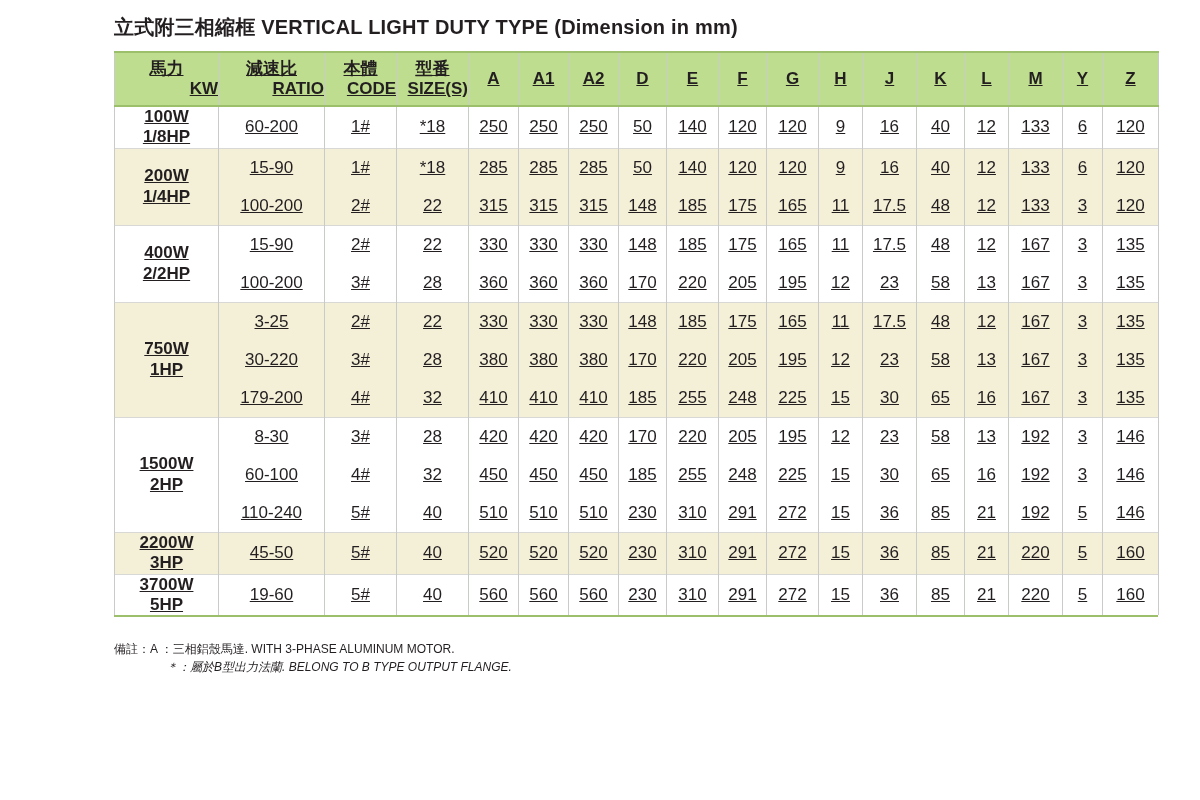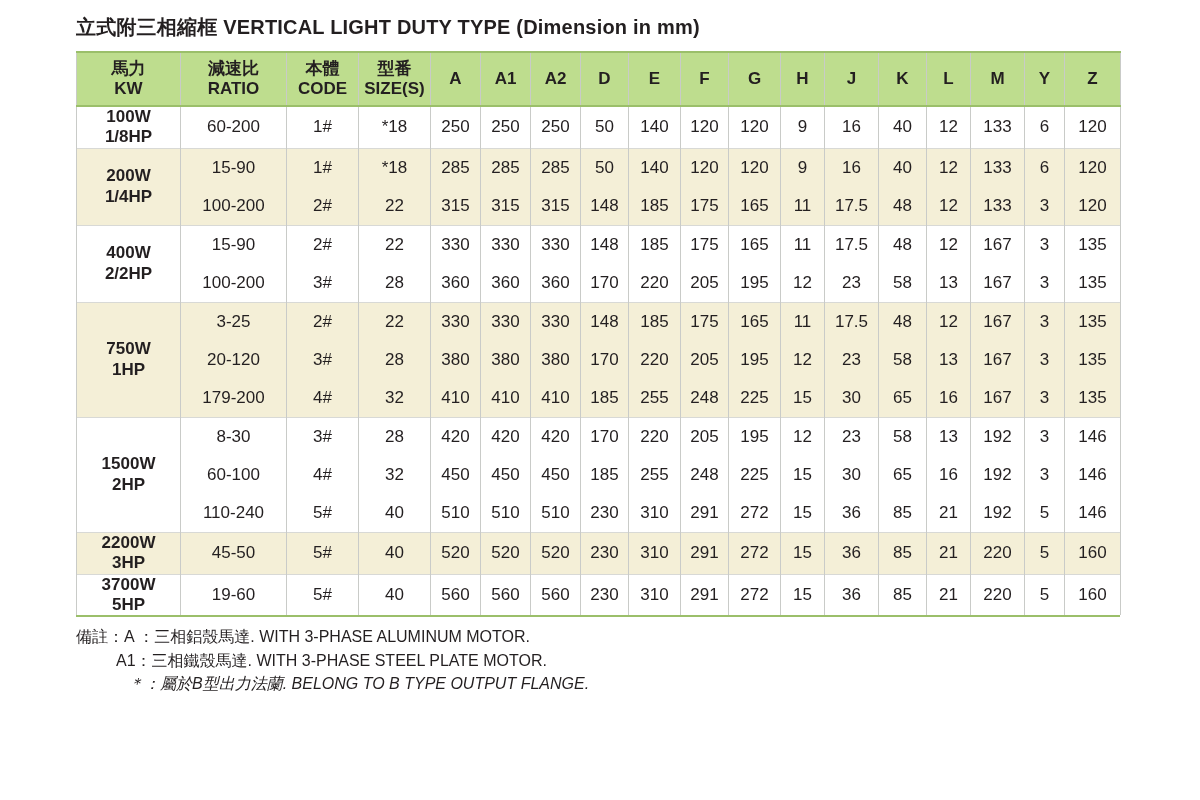--- a/index.html
+++ b/index.html
@@ -3,53 +3,54 @@
 <meta charset="utf-8">
 <style>
   html,body{margin:0;padding:0;}
   body{
     width:1200px;height:800px;
     background:#ffffff;
     font-family:"Liberation Sans", sans-serif;
     color:#231f20;
     overflow:hidden;
   }
-  .page{position:relative;width:1020px;height:800px;box-sizing:border-box;padding:14px 78px 0 76px;}
+  .page{position:relative;width:1020px;height:800px;box-sizing:border-box;padding:14px 78px 0 114px;}
   .title{
     font-size:20px;
     font-weight:bold;
     letter-spacing:0.2px;
     margin:0 0 10px 0;
     white-space:nowrap;
   }
   table.spec{
     border-collapse:collapse;
     width:1044px;
     table-layout:fixed;
+    text-decoration:underline;
   }
   table.spec th, table.spec td{
     border-left:1px solid #c9cbc8;
     border-right:1px solid #c9cbc8;
     text-align:center;
     vertical-align:middle;
     font-size:17px;
     color:#231f20;
     padding:0;
     height:38px;
   }
   table.spec thead th{
     background:#bedd8e;
     border-top:2px solid #9bbf6a;
     border-bottom:2px solid #9bbf6a;
     font-weight:bold;
     font-size:17px;
     line-height:1.15;
     height:52px;
   }
-  table.spec thead th .l2{display:block;}
+  table.spec thead th .l2{display:block;text-align:right;}
   table.spec tbody td{
     border-bottom:none;
     border-top:none;
   }
   tbody tr.grpstart td{border-top:1px solid #d8d9d6;}
   tbody tr.first td{border-top:none;}
   .kw{
     font-weight:bold;
     font-size:18px;
     line-height:1.2;
@@ -57,22 +58,22 @@
     border-left:none;
   }
   .kw .l2{display:block;text-align:center;}
   td.last{border-right:none;}
   tr.shade td{background:#f4efd7;}
   .tail{
     border-top:2px solid #9bbf6a;
     width:1044px;
   }
   .notes{
-    margin-top:8px;
-    font-size:16px;
+    margin-top:24px;
+    font-size:12px;
     line-height:1.45;
     white-space:nowrap;
   }
   .notes .nrow{display:block;}
   .notes .indent1{padding-left:0px;}
   .notes .indent2{padding-left:40px;}
   .notes .indent3{padding-left:40px;}
   .notes .indent4{padding-left:52px;font-style:italic;}
 </style>
 </head>
@@ -250,21 +251,21 @@
           <td>165</td>
           <td>11</td>
           <td>17.5</td>
           <td>48</td>
           <td>12</td>
           <td>167</td>
           <td>3</td>
           <td class="last">135</td>
         </tr>
         <tr class=" shade">
-          <td>20-120</td>
+          <td>30-220</td>
           <td>3#</td>
           <td>28</td>
           <td>380</td>
           <td>380</td>
           <td>380</td>
           <td>170</td>
           <td>220</td>
           <td>205</td>
           <td>195</td>
           <td>12</td>
@@ -391,17 +392,16 @@
           <td>220</td>
           <td>5</td>
           <td class="last">160</td>
         </tr>
       </tbody>
   </table>
   <div class="tail"></div>
 
   <div class="notes">
     <span class="nrow indent1">備註：A ：三相鋁殼馬達. WITH 3-PHASE ALUMINUM MOTOR.</span>
-    <span class="nrow indent2">A1：三相鐵殼馬達. WITH 3-PHASE STEEL PLATE MOTOR.</span>
     <span class="nrow indent4">＊：屬於B型出力法蘭. BELONG TO B TYPE OUTPUT FLANGE.</span>
   </div>
 
 </div>
 
 </body></html>

